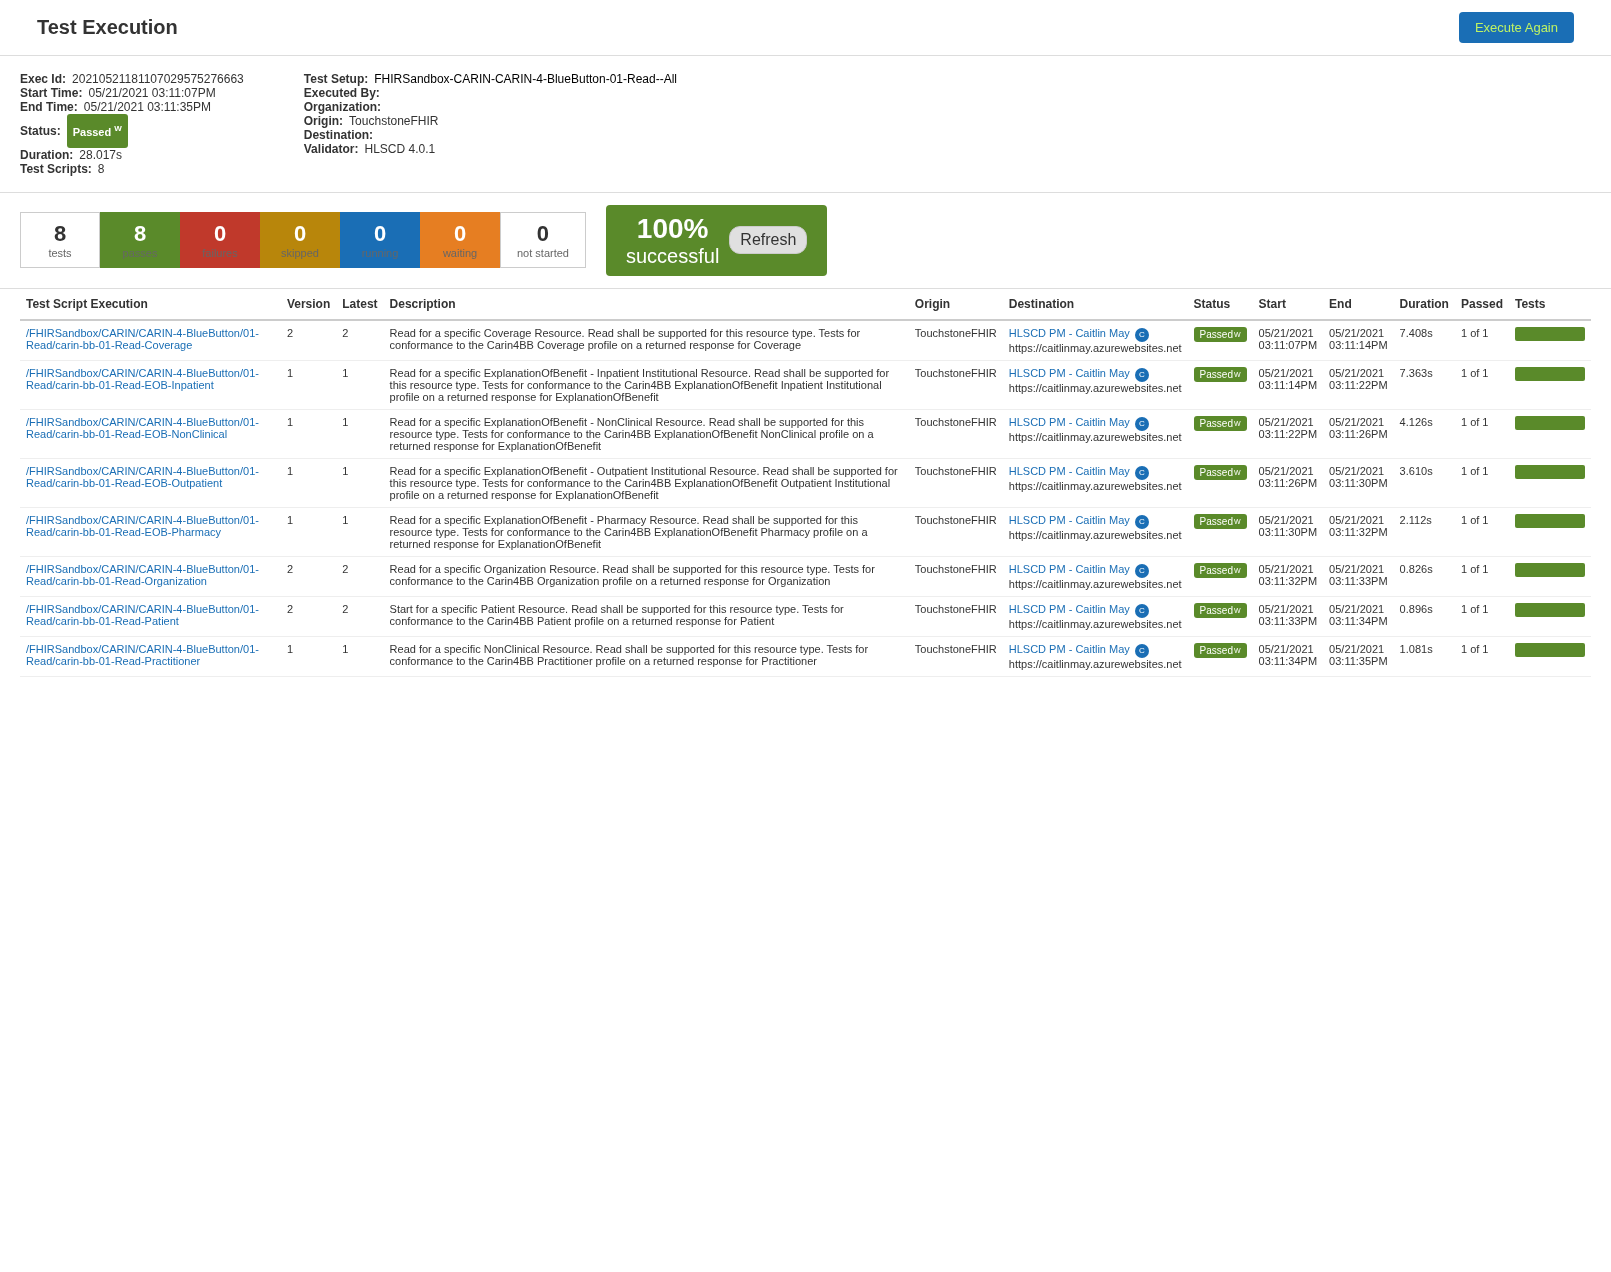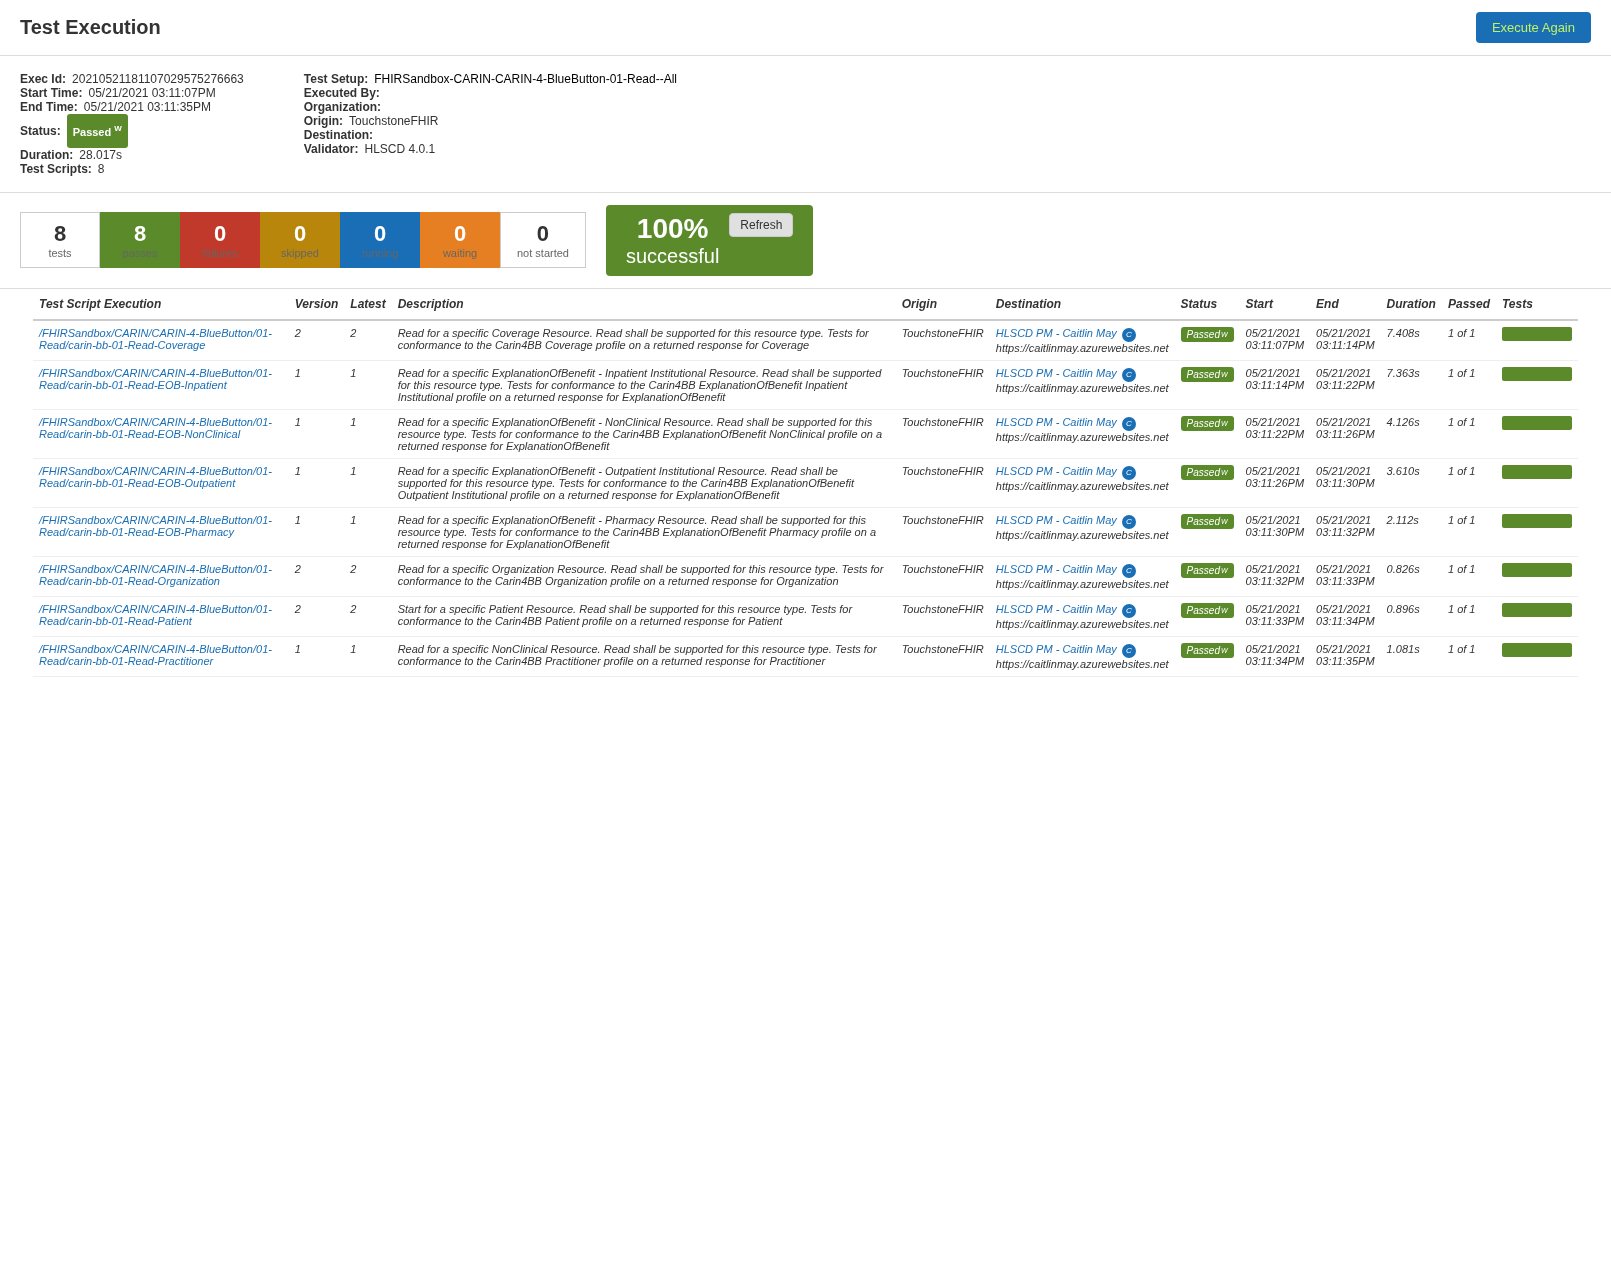--- a/index.html
+++ b/index.html
@@ -1,18 +1,18 @@
 <!DOCTYPE html>
 <html><head>
   <meta charset="utf-8">
   <style>
     * { box-sizing: border-box; margin: 0; padding: 0; }
     body { font-family: Arial, sans-serif; font-size: 12px; color: #333; background: #fff; }
     
-    .header { display: flex; justify-content: space-between; align-items: center; padding: 12px 20px; border-bottom: 1px solid #ddd; }
+    .header { display: flex; justify-content: space-between; align-items: center; padding: 12px 37px; border-bottom: 1px solid #ddd; }
     .header h1 { font-size: 20px; font-weight: bold; color: #333; }
     .execute-btn { background: #1a6eb5; color: #bef264; border: none; padding: 8px 16px; border-radius: 4px; cursor: pointer; font-size: 13px; }
     
     .meta-section { display: flex; padding: 16px 20px; gap: 60px; }
     .meta-col { display: flex; flex-direction: column; }
     .meta-row { display: flex; gap: 6px; align-items: center; }
     .meta-label { font-weight: bold; text-align: right; white-space: nowrap; }
     .meta-value { color: #333; }
     .meta-link { color: #000000; text-decoration: none; }
     .status-badge { background: #5a8a2a; color: #fff; padding: 10px 6px; border-radius: 3px; font-size: 11px; font-weight: bold; }
@@ -21,26 +21,26 @@
     .stats-bar { display: flex; align-items: center; padding: 12px 20px; gap: 0; border-top: 1px solid #ddd; border-bottom: 1px solid #ddd; }
     .stat-box { border: 1px solid #ccc; padding: 8px 16px; text-align: center; min-width: 80px; }
     .stat-box .num { font-size: 22px; font-weight: bold; }
     .stat-box .lbl { font-size: 11px; color: #666; }
     .stat-green { background: #5a8a2a; color: #fff; border-color: #5a8a2a; }
     .stat-red { background: #c0392b; color: #fff; border-color: #c0392b; }
     .stat-tan { background: #b8860b; color: #fff; border-color: #b8860b; }
     .stat-blue { background: #1a6eb5; color: #fff; border-color: #1a6eb5; }
     .stat-orange { background: #e67e22; color: #fff; border-color: #e67e22; }
     .stat-white { background: #fff; color: #333; }
-    .success-box { background: #5a8a2a; color: #fff; padding: 8px 20px; text-align: center; margin-left: 20px; display: flex; align-items: flex-start; gap: 10px; border-radius: 4px; }
+    .success-box { background: #5a8a2a; color: #fff; padding: 8px 20px; text-align: center; margin-left: 20px; display: flex; align-items: center; gap: 10px; border-radius: 4px; }
     .success-box .pct { font-size: 28px; font-weight: bold; }
     .success-box .txt { font-size: 20px; }
-    .refresh-btn { background: #e0e0e0; color: #333; border: 1px solid #ccc; padding: 4px 10px; border-radius: 4px; cursor: pointer; font-size: 12px; }
+    .refresh-btn { background: #e0e0e0; color: #333; border: 1px solid #ccc; padding: 4px 10px; border-radius: 11px; cursor: pointer; font-size: 16px; }
     
-    .table-section { padding: 0 33px; font-style: italic; }
+    .table-section { padding: 0 20px; }
     table { width: 100%; border-collapse: collapse; }
     thead tr { border-bottom: 2px solid #ccc; }
     th { text-align: left; padding: 8px 6px; font-weight: bold; font-size: 12px; color: #333; white-space: nowrap; }
     td { padding: 6px 6px; vertical-align: top; font-size: 11px; border-bottom: 1px solid #eee; }
     .script-link { color: #1a6eb5; text-decoration: none; font-size: 11px; display: block; }
     .dest-link { color: #1a6eb5; text-decoration: none; }
     .dest-icon { display: inline-block; width: 14px; height: 14px; background: #1a6eb5; color: #fff; border-radius: 50%; font-size: 8px; text-align: center; line-height: 14px; margin-left: 2px; }
     .passed-badge { background: #5a8a2a; color: #fff; padding: 2px 6px; border-radius: 3px; font-size: 10px; white-space: nowrap; display: inline-flex; align-items: center; }
     .passed-badge sup { font-size: 7px; margin-left: 1px; }
     .progress-bar { width: 70px; height: 14px; background: #5a8a2a; border-radius: 2px; }

